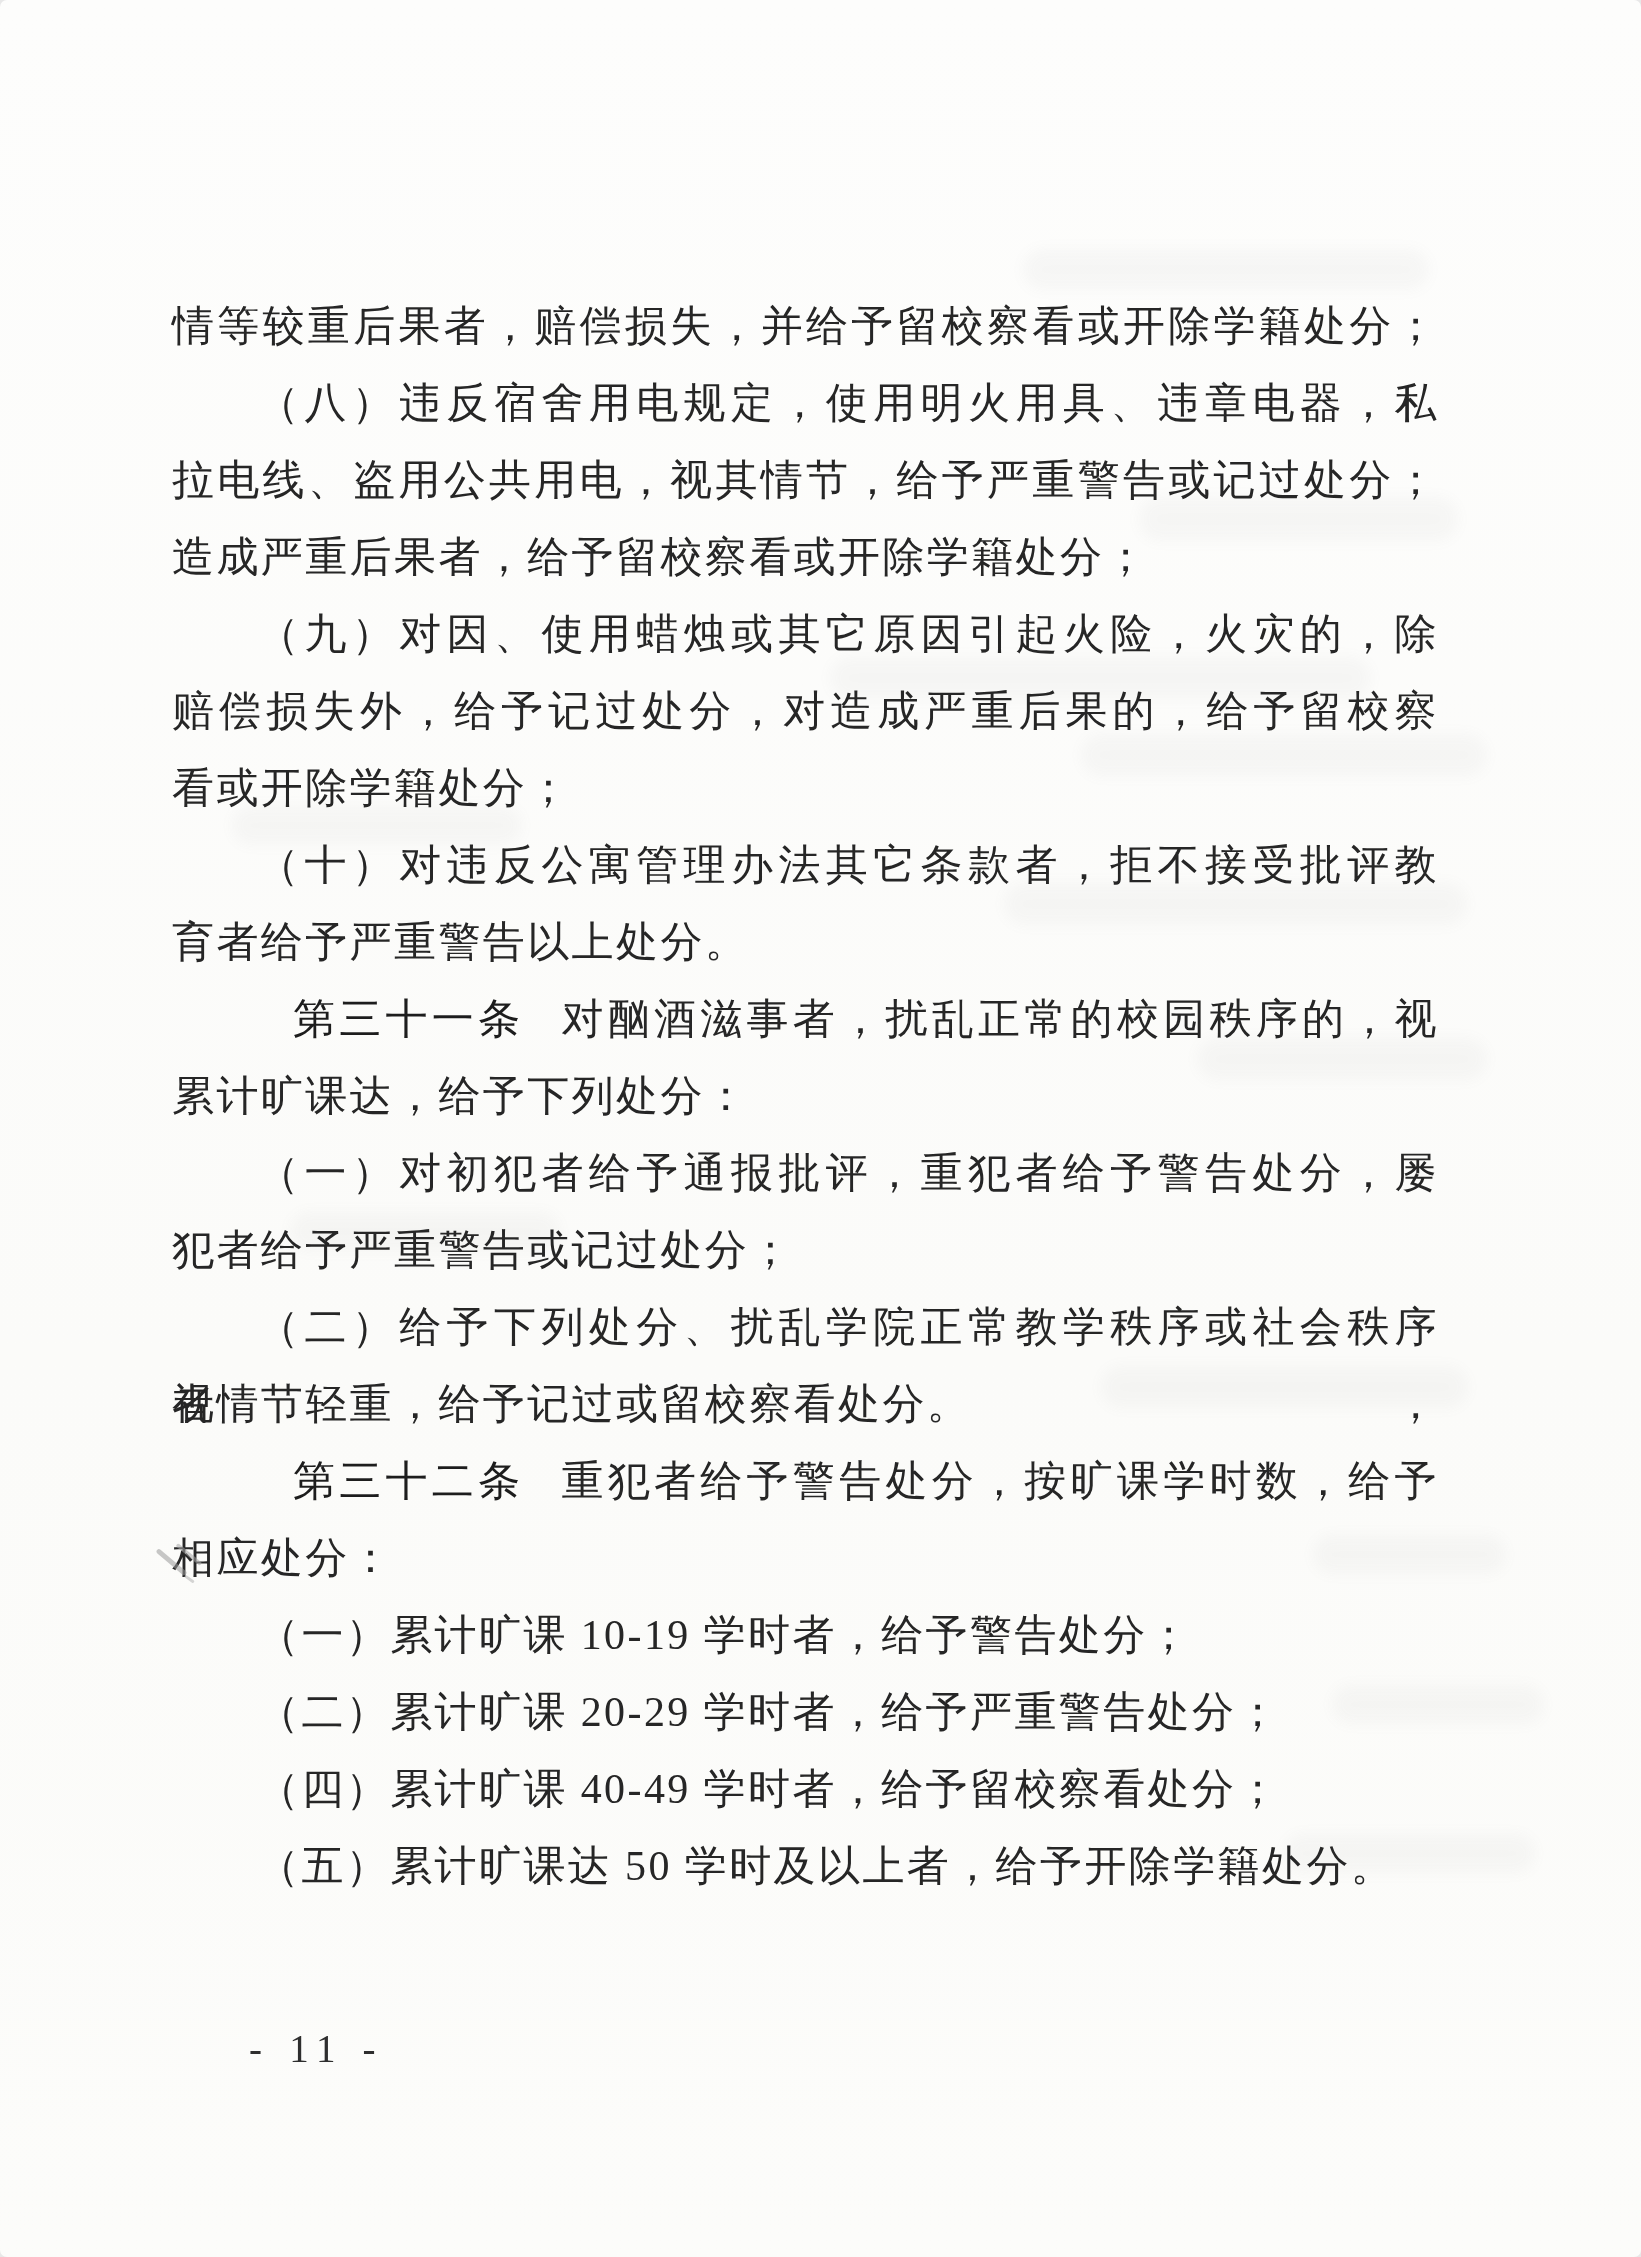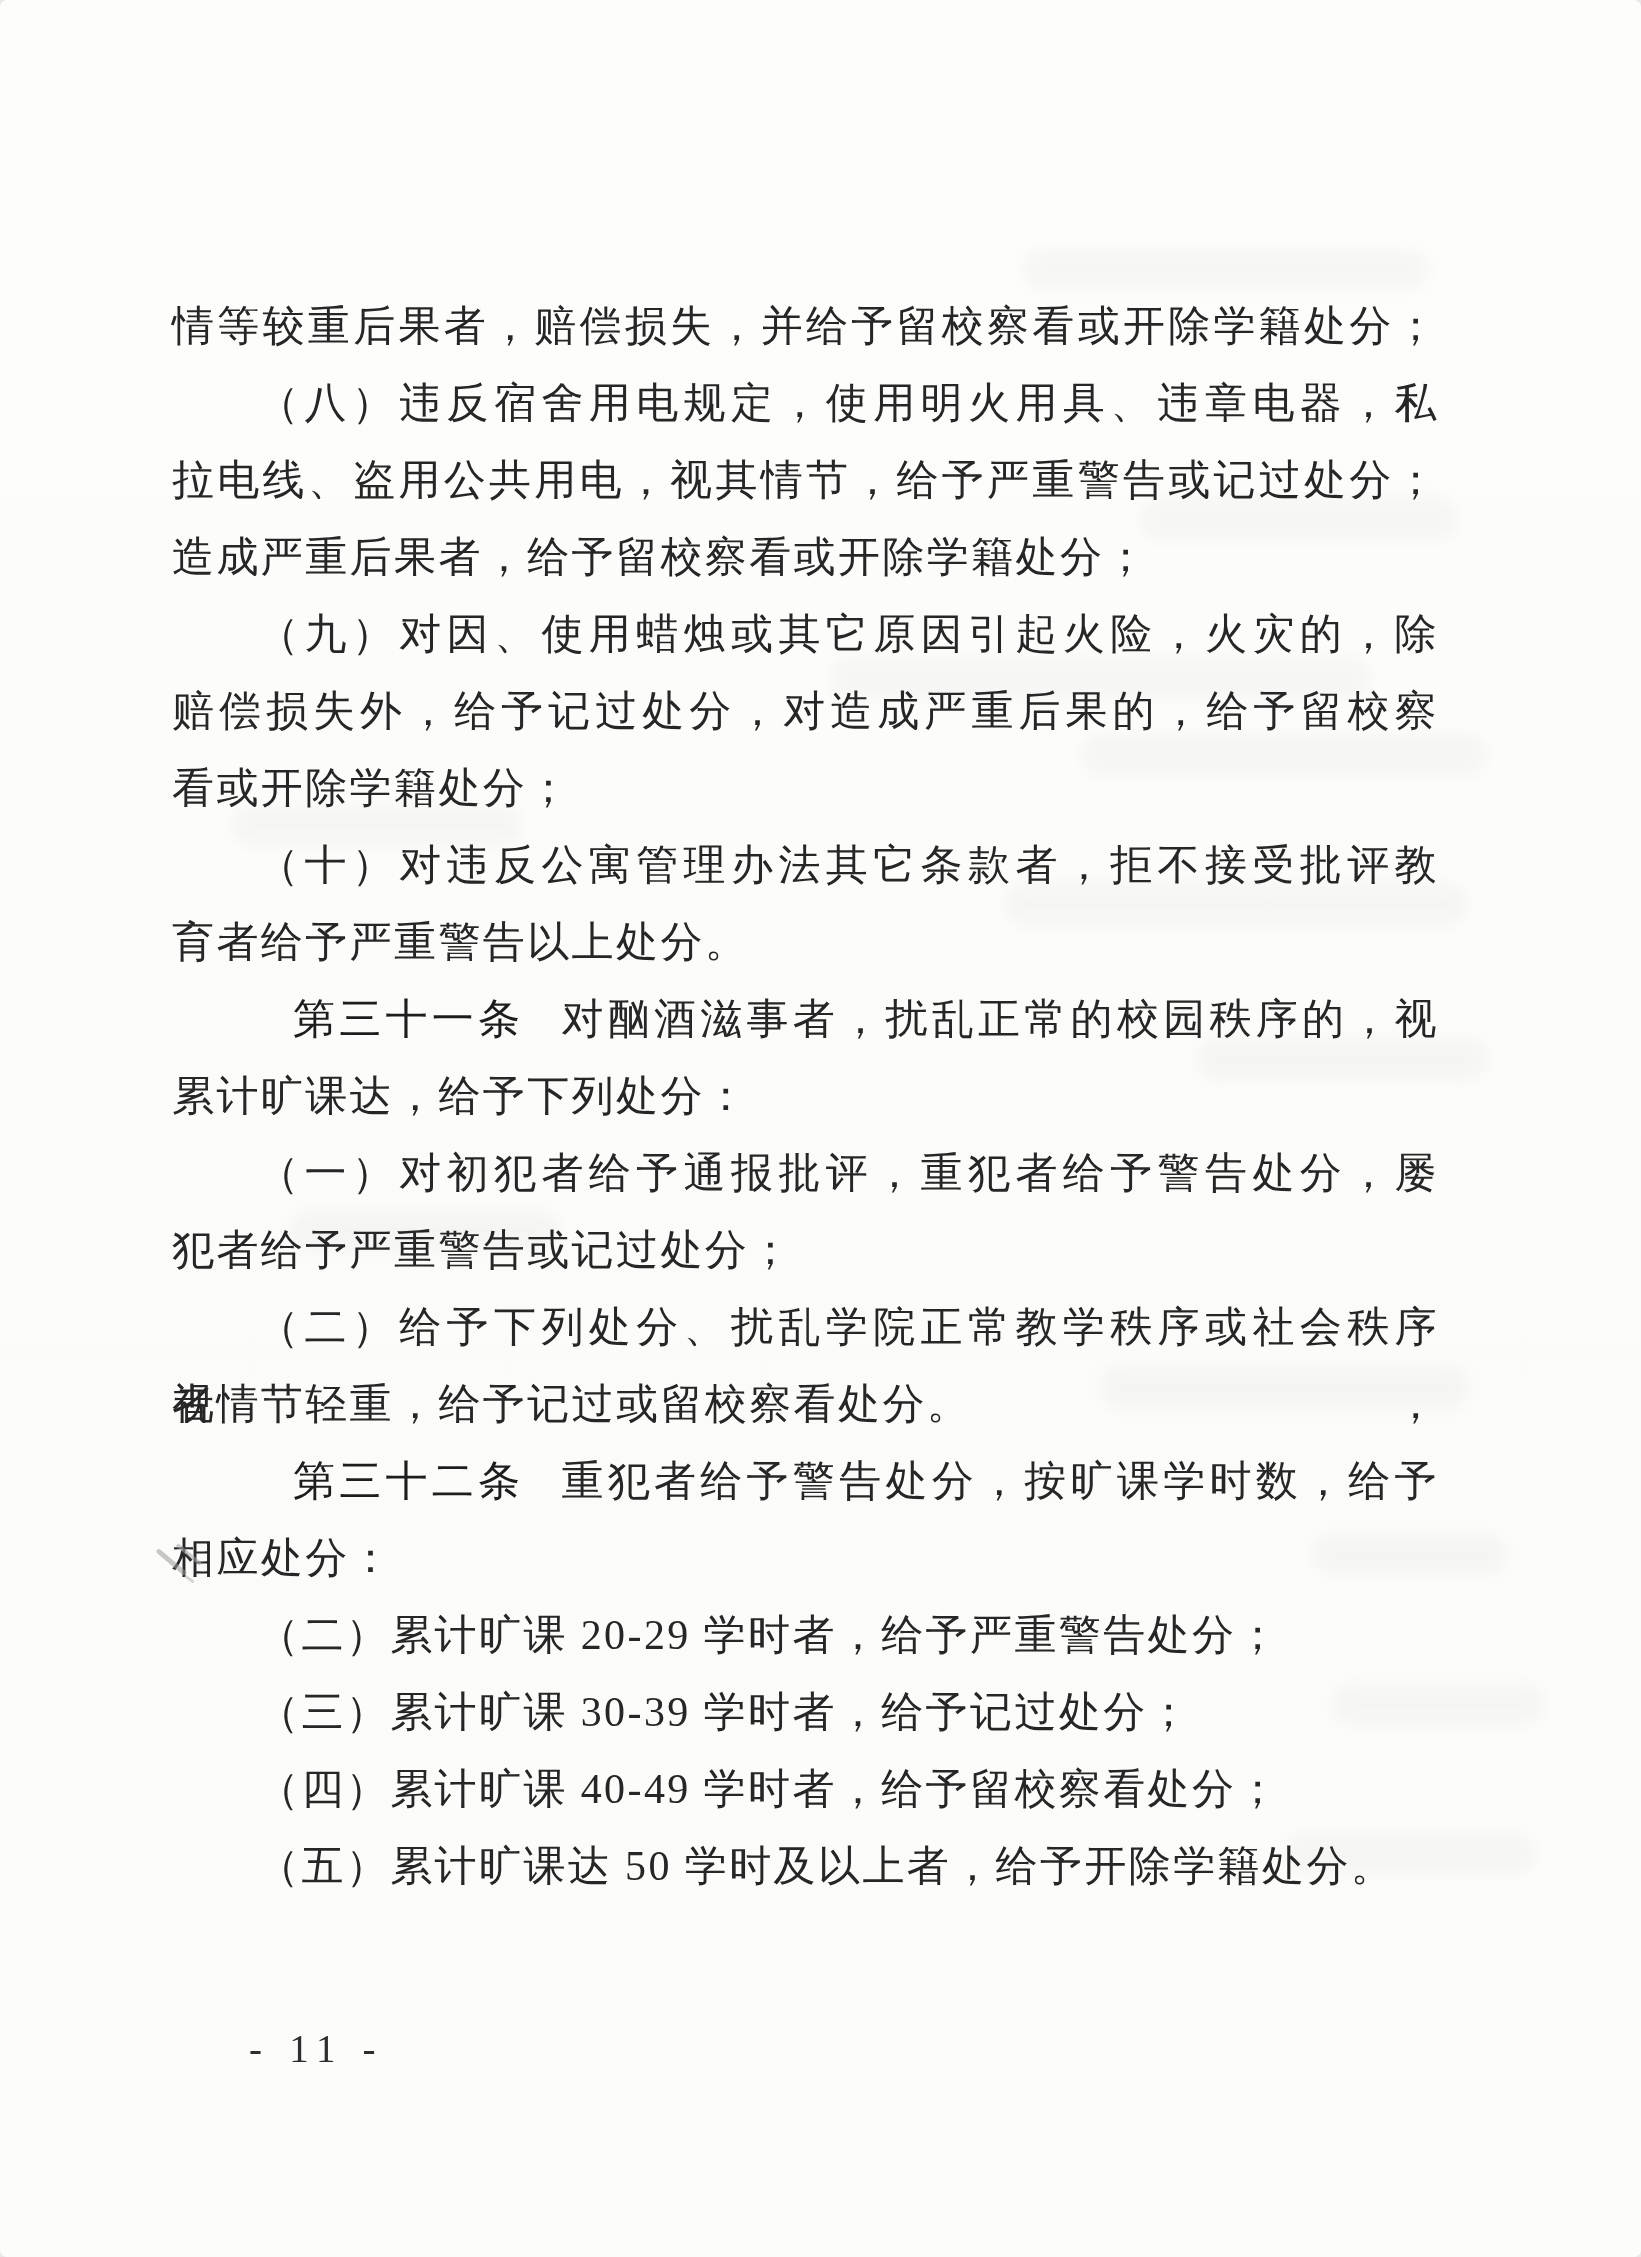--- a/index.html
+++ b/index.html
@@ -107,22 +107,22 @@
     <div class="line fill indent">（一）对初犯者给予通报批评，重犯者给予警告处分，屡</div>
     <div class="line">犯者给予严重警告或记过处分；</div>
     <div class="line fill indent">（二）给予下列处分、扰乱学院正常教学秩序或社会秩序者，</div>
     <div class="line">视情节轻重，给予记过或留校察看处分。</div>
 
     <div class="line fill indent">
       <span class="article-no">第三十二条</span><span>重犯者给予警告处分，按旷课学时数，给予</span>
     </div>
 
     <div class="line">相应处分：</div>
+    <div class="line indent">（一）累计旷课 10-19 学时者，给予警告处分；</div>
     <div class="line indent">（二）累计旷课 20-29 学时者，给予严重警告处分；</div>
-    <div class="line indent">（三）累计旷课 30-39 学时者，给予记过处分；</div>
     <div class="line indent">（四）累计旷课 40-49 学时者，给予留校察看处分；</div>
     <div class="line indent">（五）累计旷课达 50 学时及以上者，给予开除学籍处分。</div>
   </div>
 
   <svg class="pencil-mark" width="68" height="58" viewBox="0 0 70 60">
     <path d="M6 14 L32 36" stroke="#9b9b9b" stroke-width="5" stroke-linecap="round" fill="none"></path>
     <path d="M26 8 L48 26" stroke="#a8a8a8" stroke-width="4" stroke-linecap="round" fill="none"></path>
     <path d="M34 40 L41 45" stroke="#b5b5b5" stroke-width="3" stroke-linecap="round" fill="none"></path>
   </svg>
 

